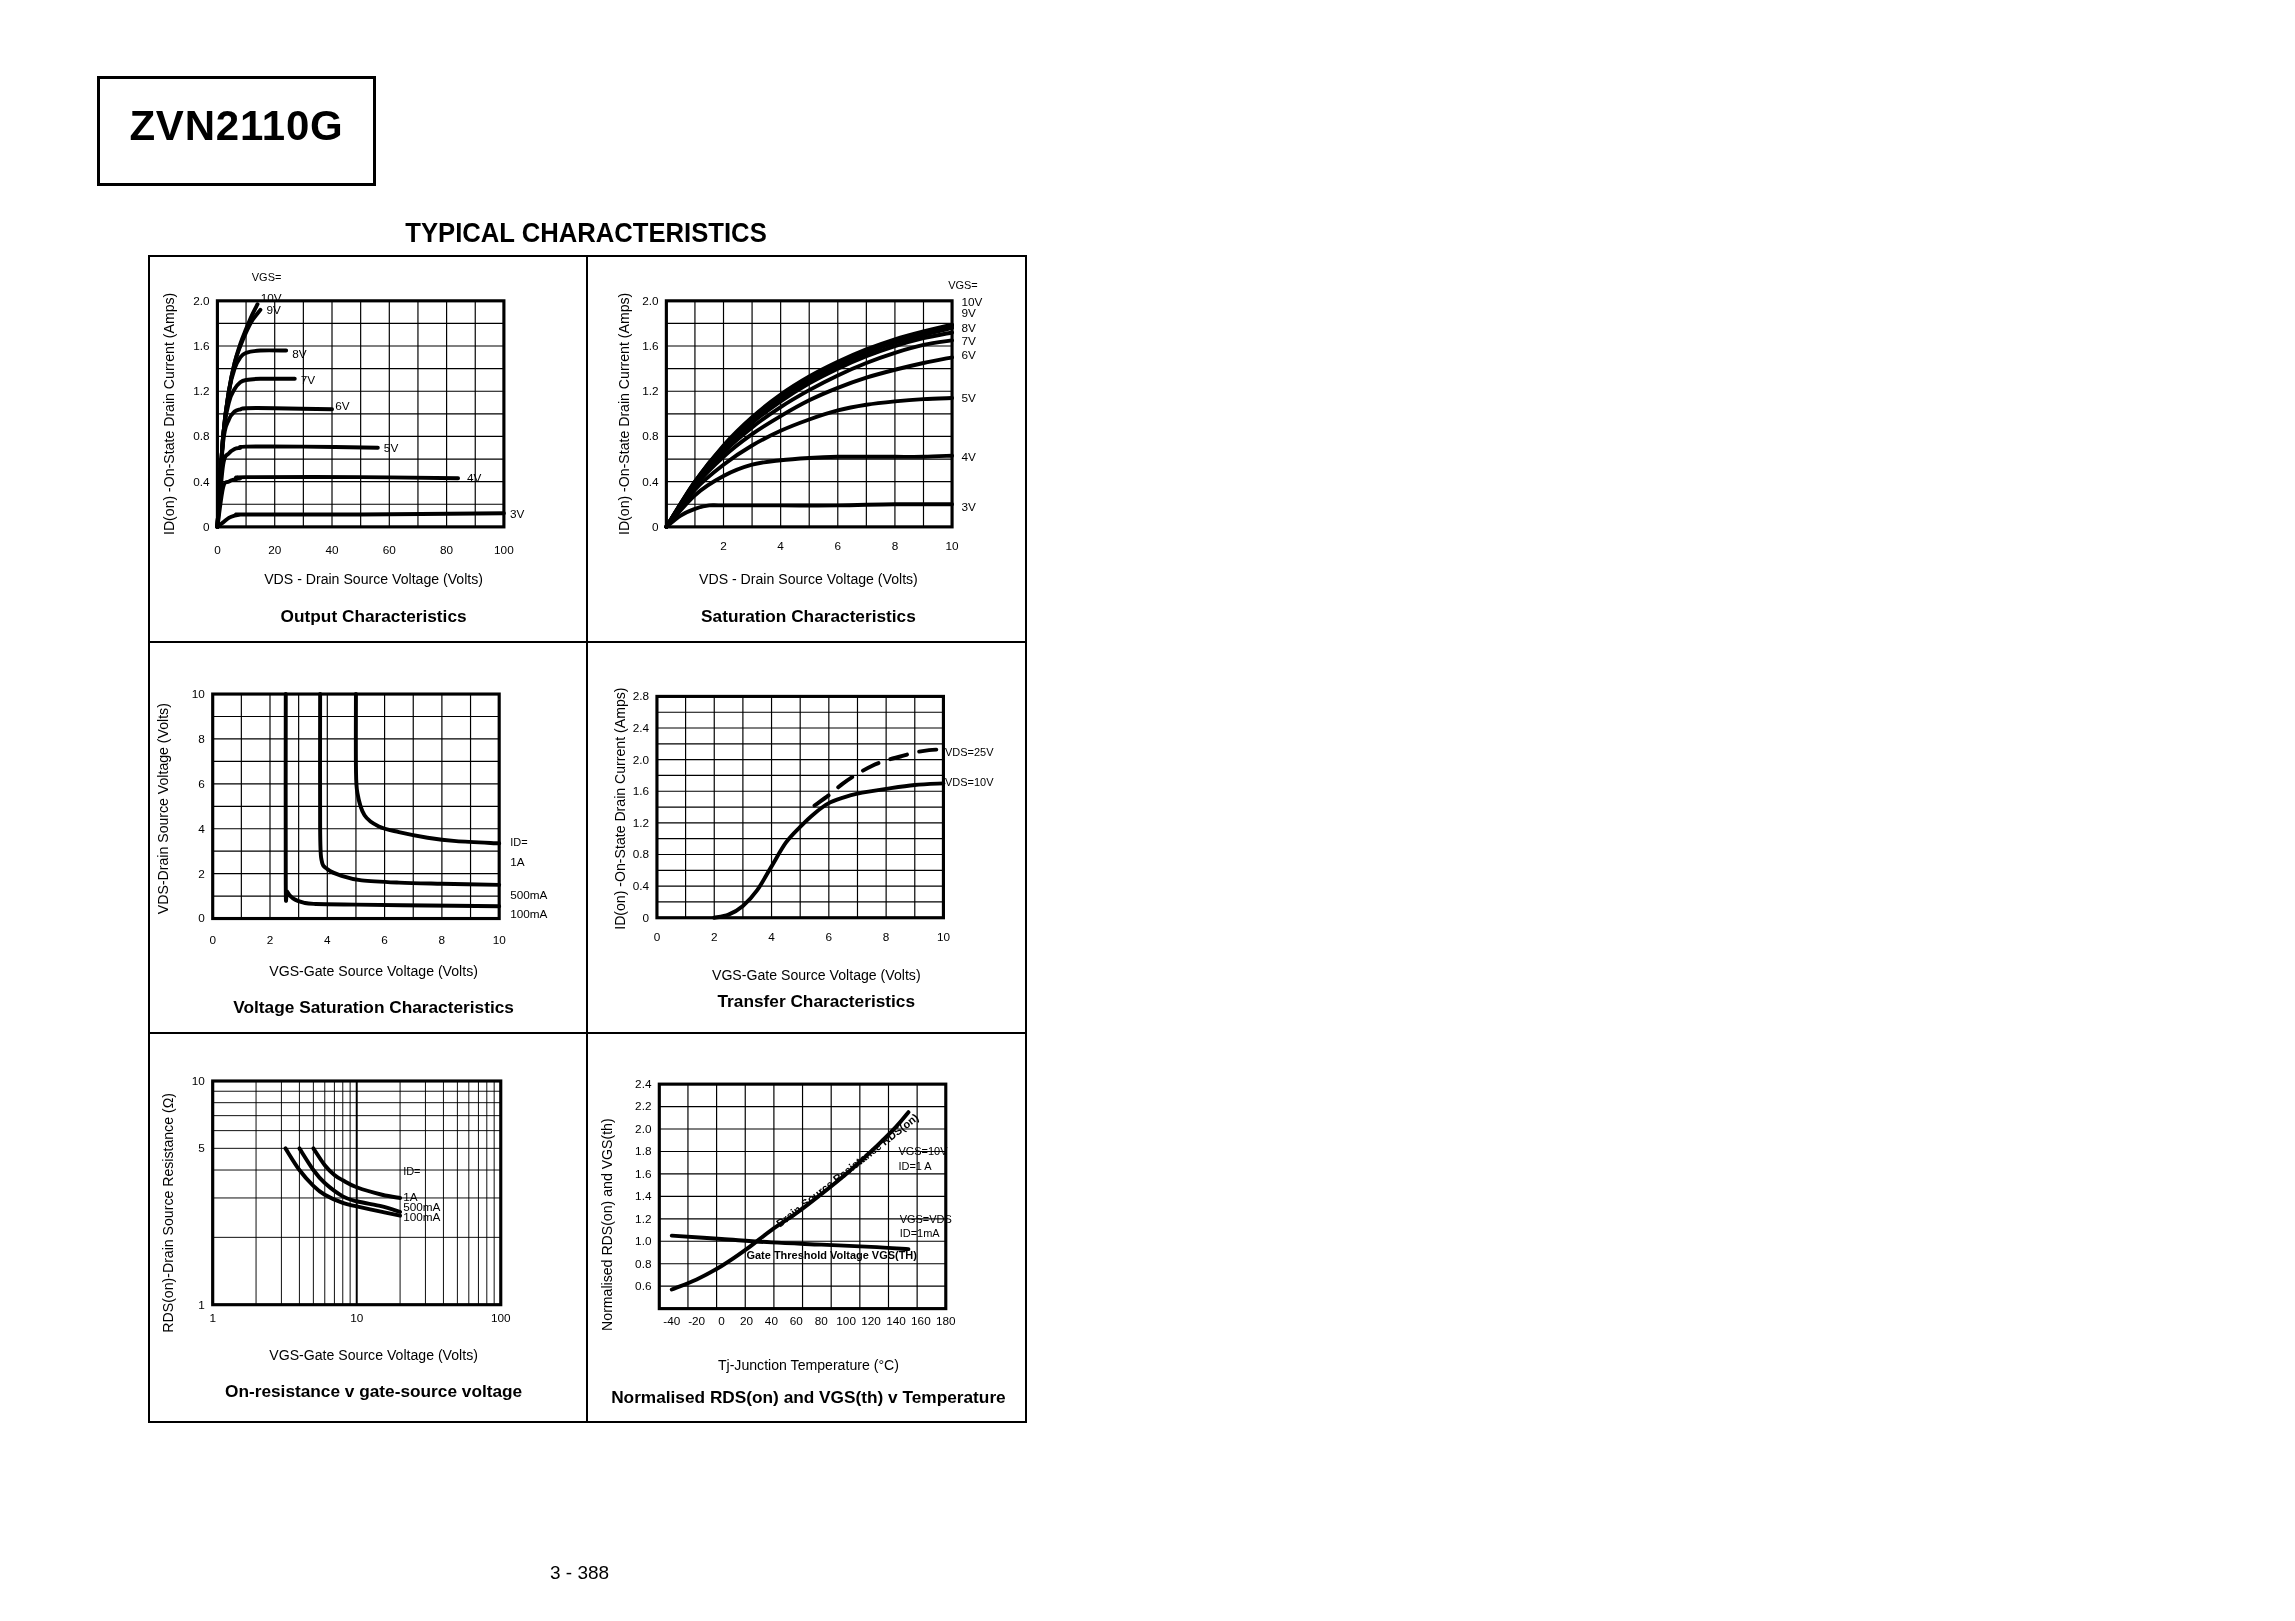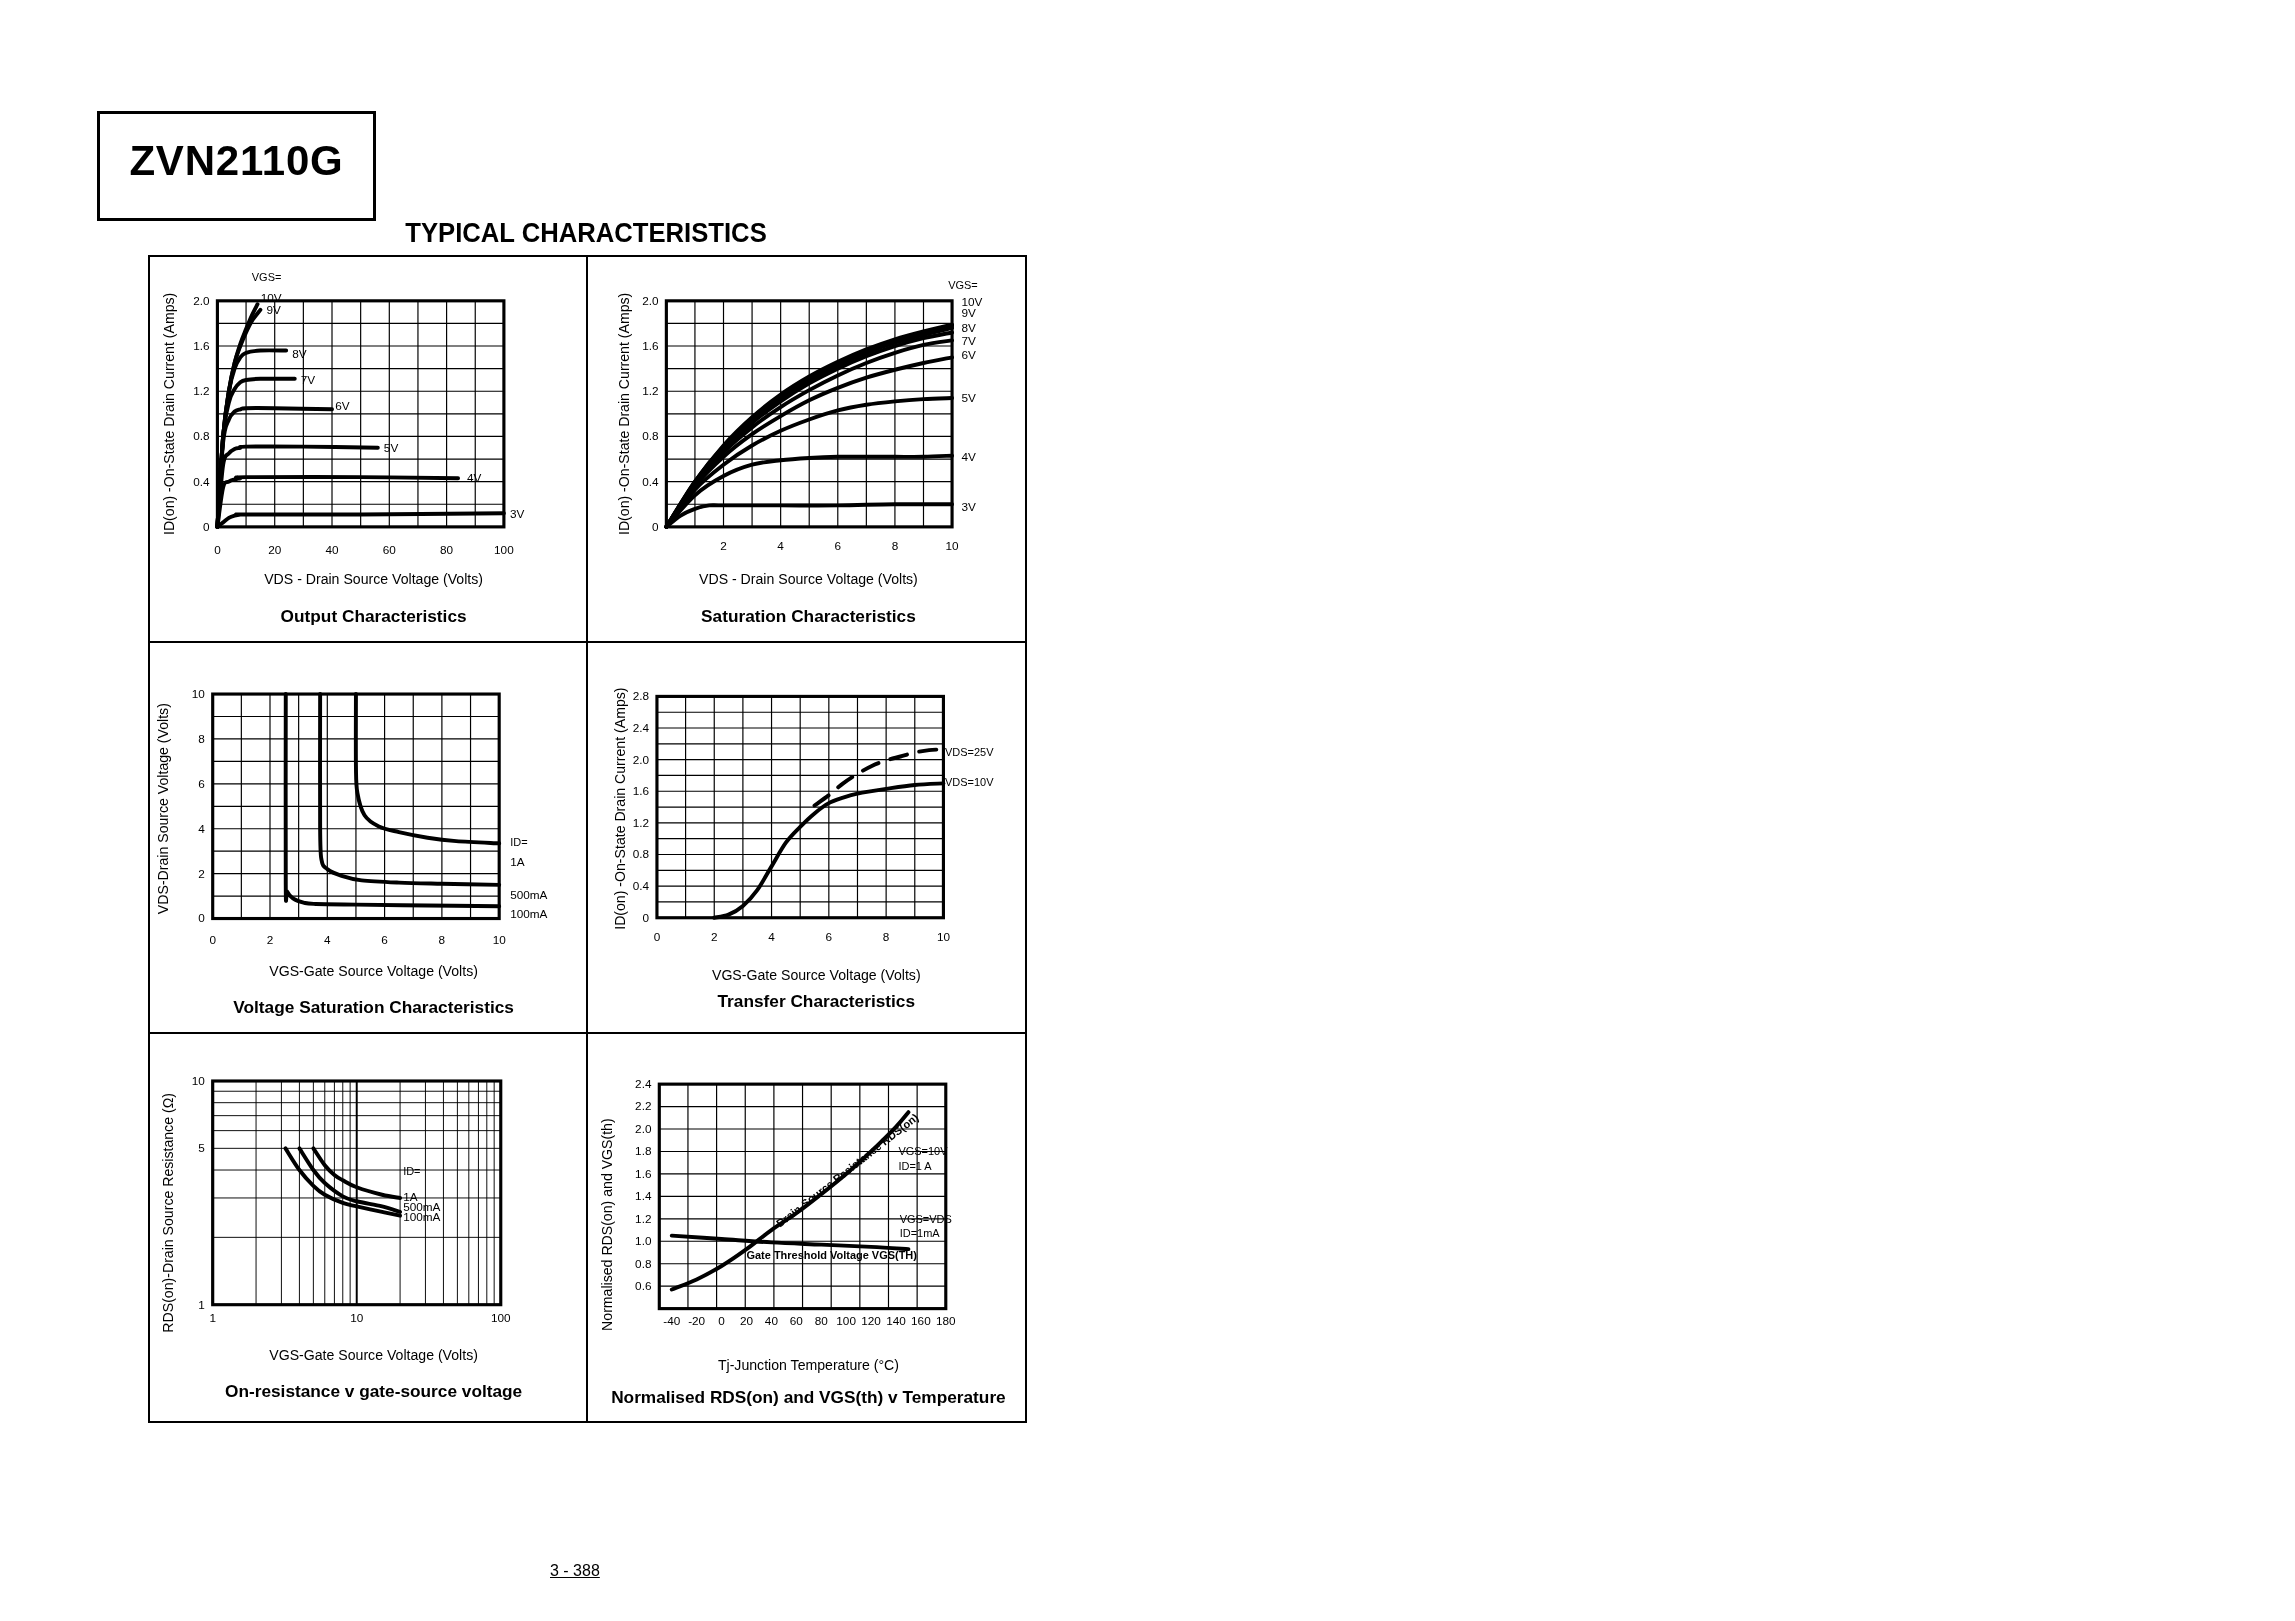--- a/index.html
+++ b/index.html
@@ -1,27 +1,27 @@
 <!DOCTYPE html>
 <html style="font-size:12.6px"><head>
 <meta charset="utf-8">
 <style>
   html, body { margin:0; padding:0; background:#ffffff; }
   body { width:2295px; height:1622px; position:relative; overflow:hidden;
          font-family:"Liberation Sans", "DejaVu Sans", sans-serif; color:#000; }
   .part-box { position:absolute; left:97px; top:76px; width:273px; height:104px;
-              border:3.1px solid #000; display:flex; align-items:center; justify-content:center;margin-top:35px; }
+              border:3.1px solid #000; display:flex; align-items:center; justify-content:center; }
   .part-box span { font-weight:bold; font-size:42px; letter-spacing:0.8px; margin-top:-11px; }
   .section-title { position:absolute; left:148px; width:876px; top:218px; text-align:center;
                    font-weight:bold; font-size:27px; transform:scaleX(0.95); }
   .frame { position:absolute; left:148px; top:255px; width:875px; height:1164px;
            border:2.4px solid #000; box-sizing:content-box; }
   .vline { position:absolute; left:586px; top:255px; width:1.6px; height:1167px; background:#000; }
   .hline { position:absolute; left:148px; width:877px; height:2.4px; background:#000; }
-  .page-num { position:absolute; left:550px; top:1562px; font-size:16px;text-decoration:underline; }
+  .page-num { position:absolute; left:550px; top:1562px; font-size:19px; }
   svg.chart { position:absolute; left:0; top:0; overflow:visible; }
   svg text { font-family:"Liberation Sans", "DejaVu Sans", sans-serif; fill:#000; }
   .cap { font-weight:bold; font-size:22px; }
   .ax { font-size:18px; }
   .tk { font-size:15px; }
   .sm { font-size:14px; }
 </style>
 </head>
 <body>
 

